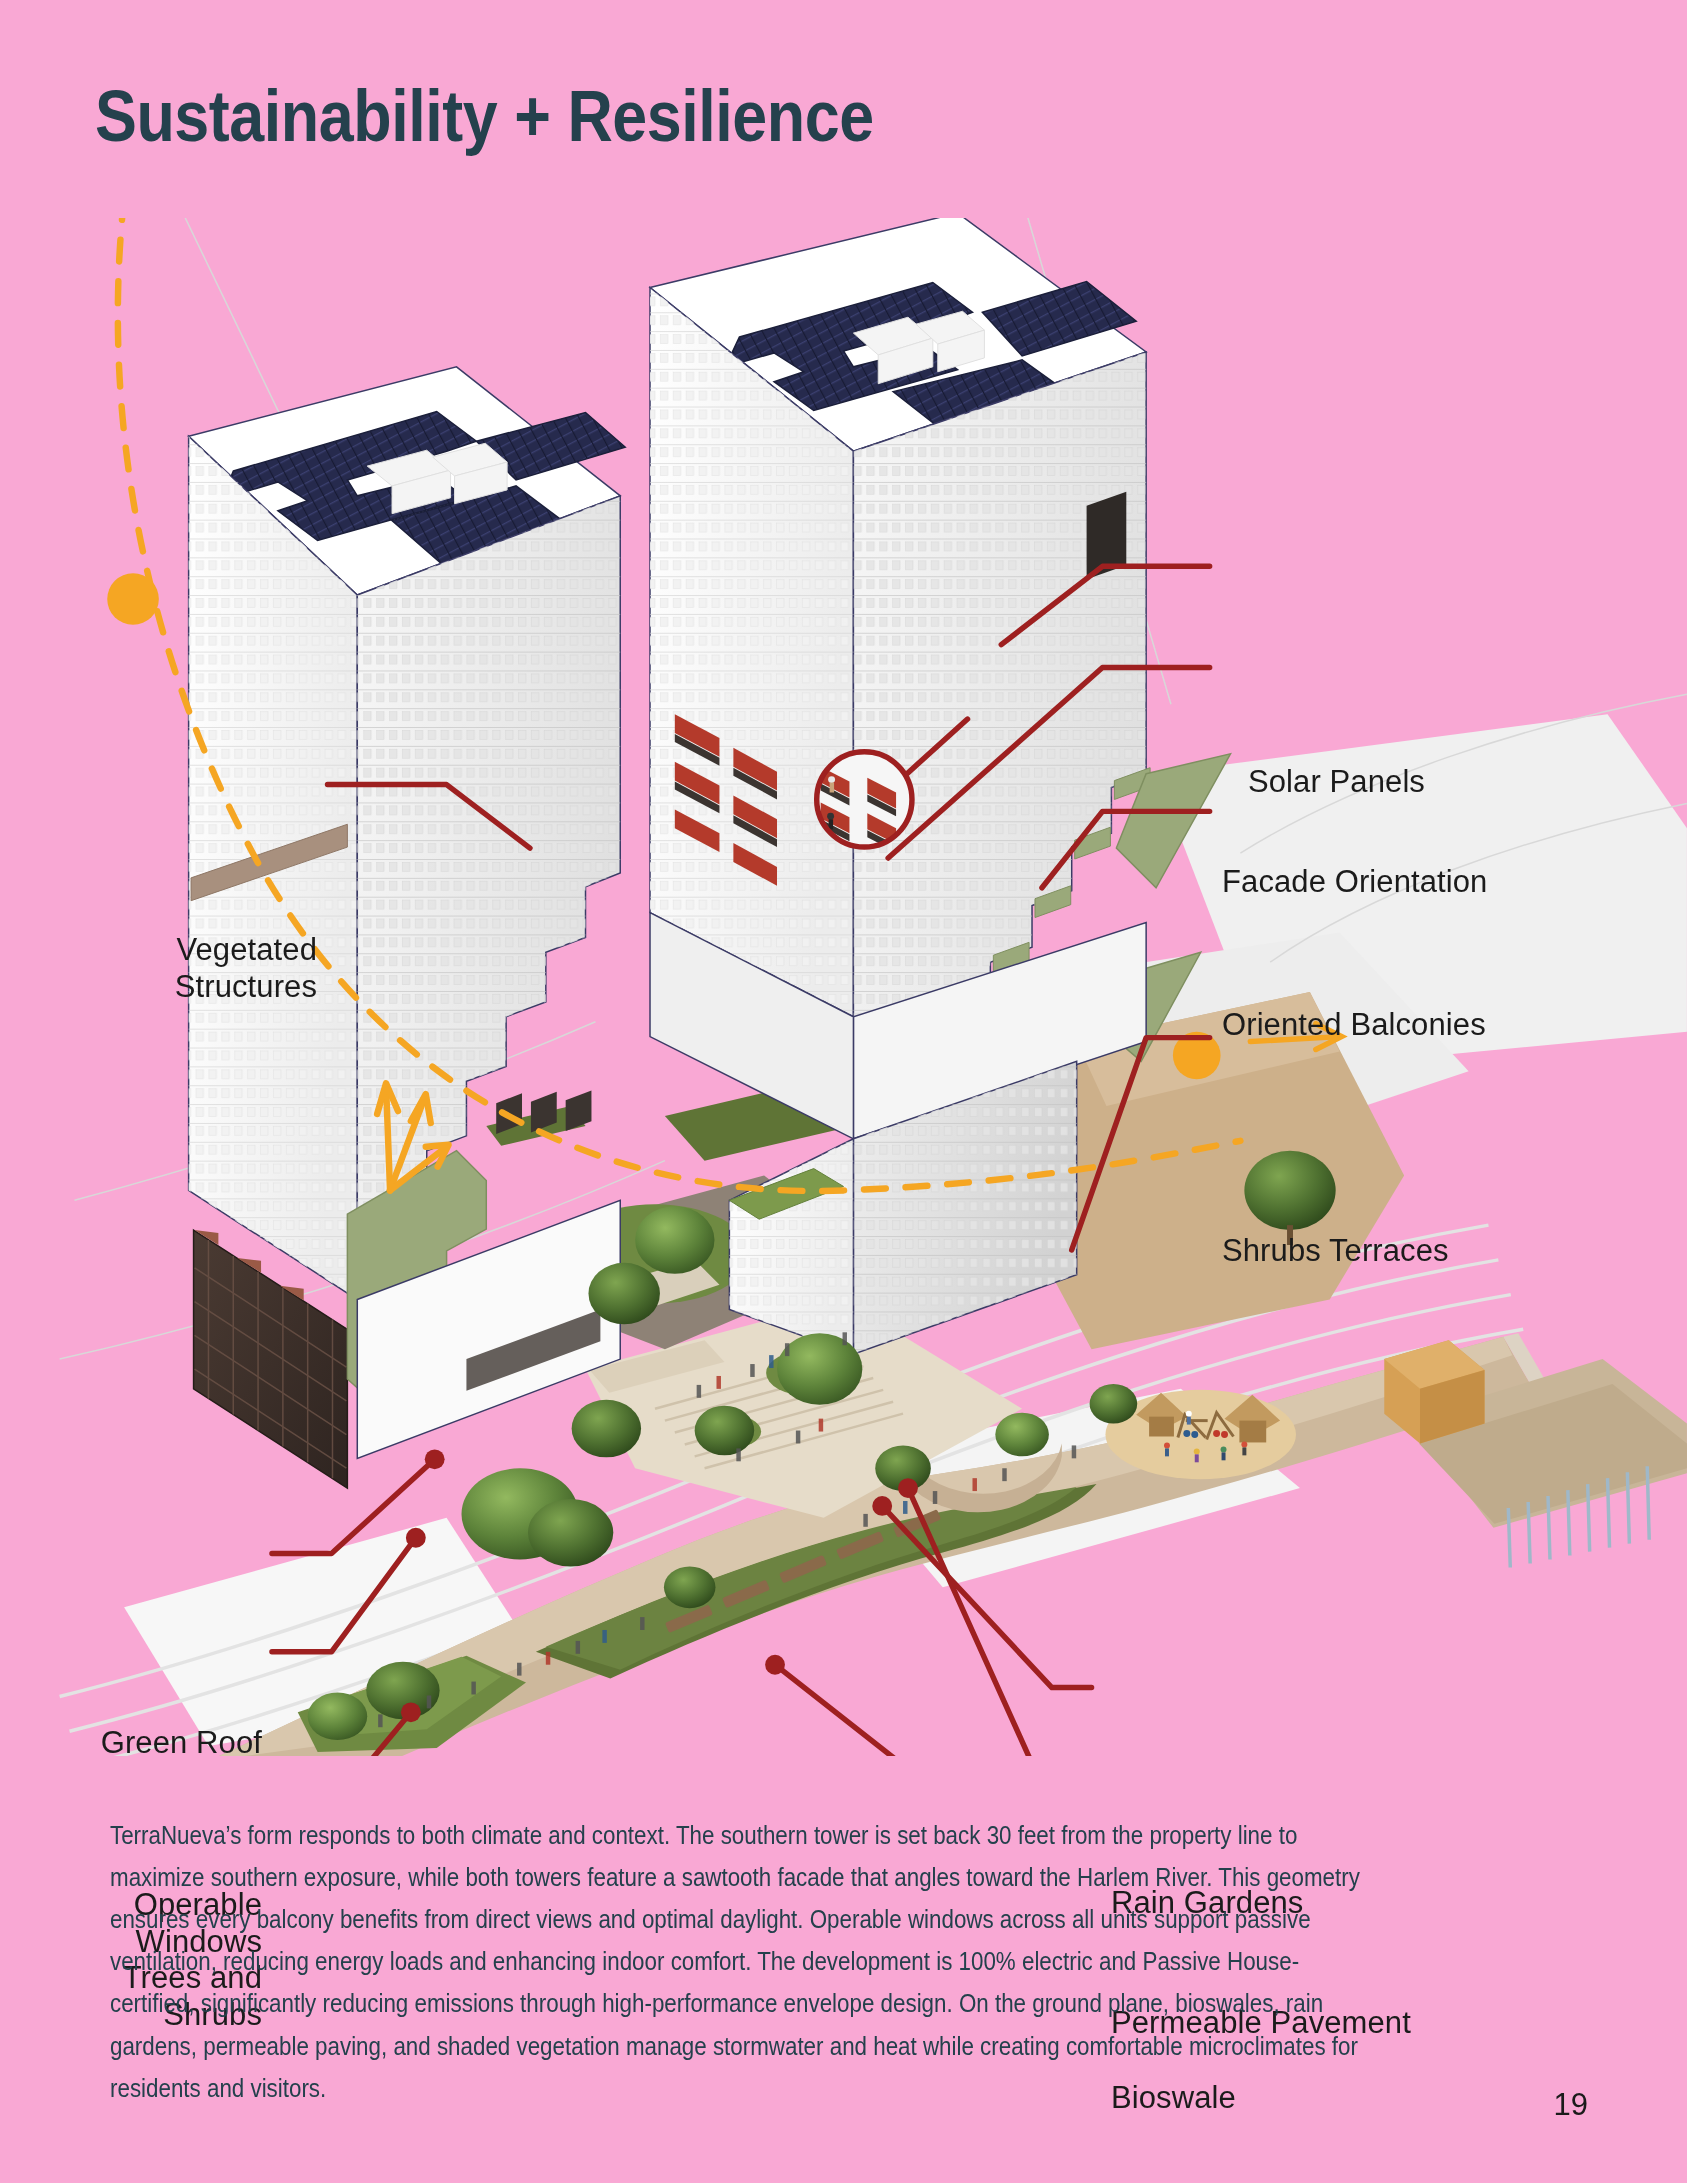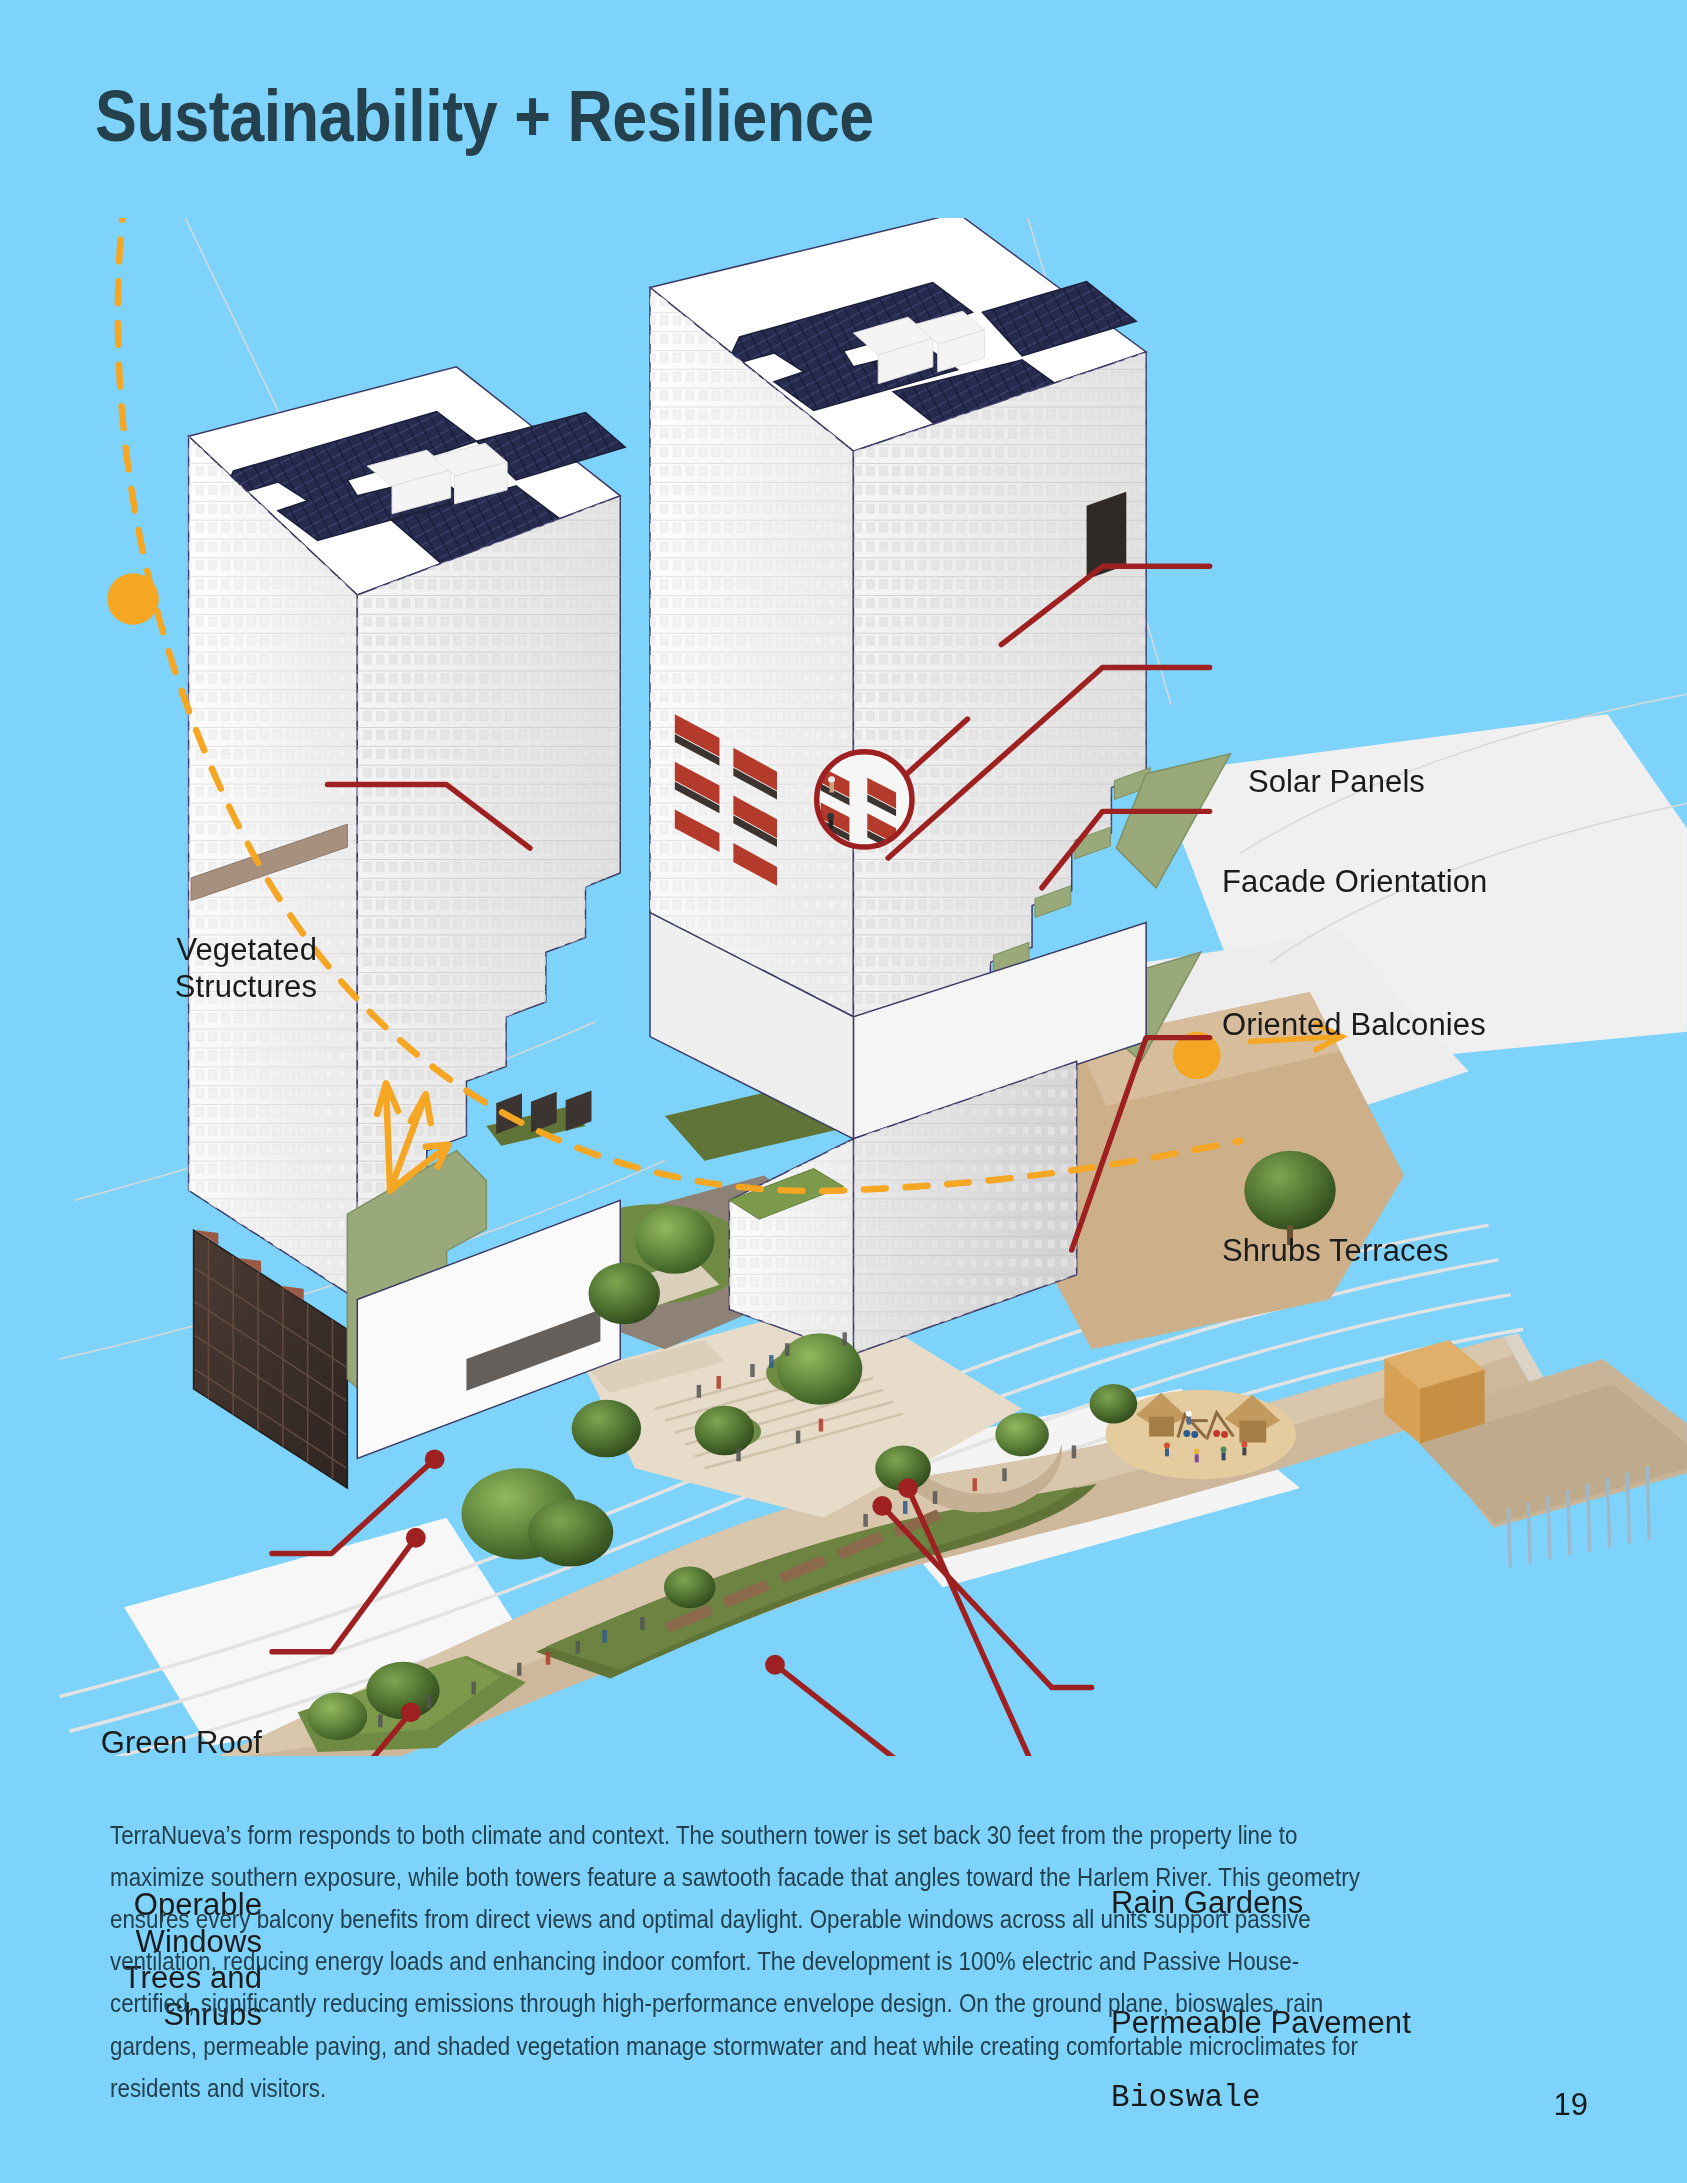--- a/index.html
+++ b/index.html
@@ -2,21 +2,21 @@
 <html style="font-size:8px"><head>
 <meta charset="utf-8">
 <style>
   * { margin:0; padding:0; box-sizing:border-box; }
   html,body { background:#ffffff; }
   body {
     width:1687px; height:2183px;
     font-family:"Liberation Sans", sans-serif;
     position:relative; overflow:hidden;
   }
-  .page { position:absolute; inset:0; background:#7dd3fc; }
+  .page { position:absolute; inset:0; background:#f9a8d4; }
 
   
   #page-title {
     position:absolute; left:95px; top:74px;
     font-size:73px; font-weight:bold;
     color:#25414d;
     letter-spacing:-0.5px;
     transform:scaleX(0.86); transform-origin:left top;
     white-space:nowrap;
   }
@@ -548,21 +548,21 @@
         </g>
     </svg>
 
     <div id="callout-labels">
         <div class="callout-label right" style="top: 529px; left: 1248px;">Solar Panels</div>
         <div class="callout-label right" style="top: 629px; left: 1222px;">Facade Orientation</div>
         <div class="callout-label right" style="top: 772px; left: 1222px;">Oriented Balconies</div>
         <div class="callout-label right" style="top: 998px; left: 1222px;">Shrubs Terraces</div>
         <div class="callout-label right" style="top: 1650px; left: 1111px;">Rain Gardens</div>
         <div class="callout-label right" style="top: 1770px; left: 1111px;">Permeable Pavement</div>
-        <div class="callout-label right" style="top: 1845px; left: 1111px; font-family: Liberation Mono, monospace;">Bioswale</div>
+        <div class="callout-label right" style="top: 1845px; left: 1111px;">Bioswale</div>
         <div class="callout-label left" style="top: 713px; right: 1370px;">Vegetated
 Structures</div>
         <div class="callout-label left" style="top: 1506px; right: 1425px; text-align: right;">Green Roof</div>
         <div class="callout-label left" style="top: 1668px; right: 1425px;">Operable
 Windows</div>
         <div class="callout-label left" style="top: 1741px; right: 1425px;">Trees and
 Shrubs</div>
       </div>
   </div>
 

